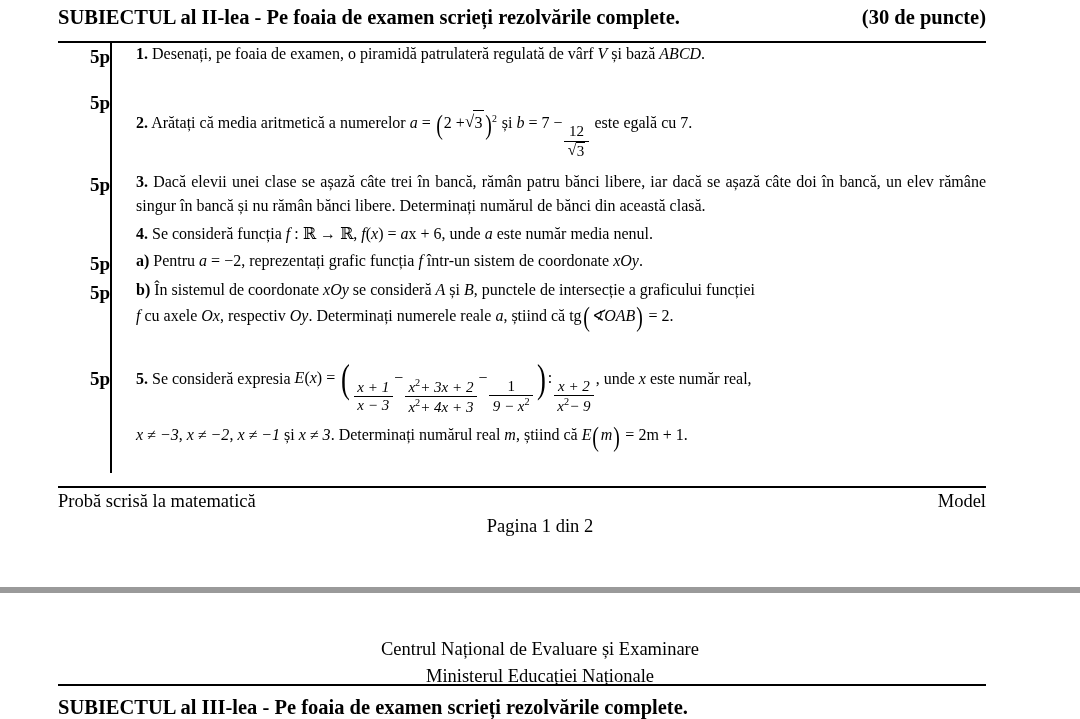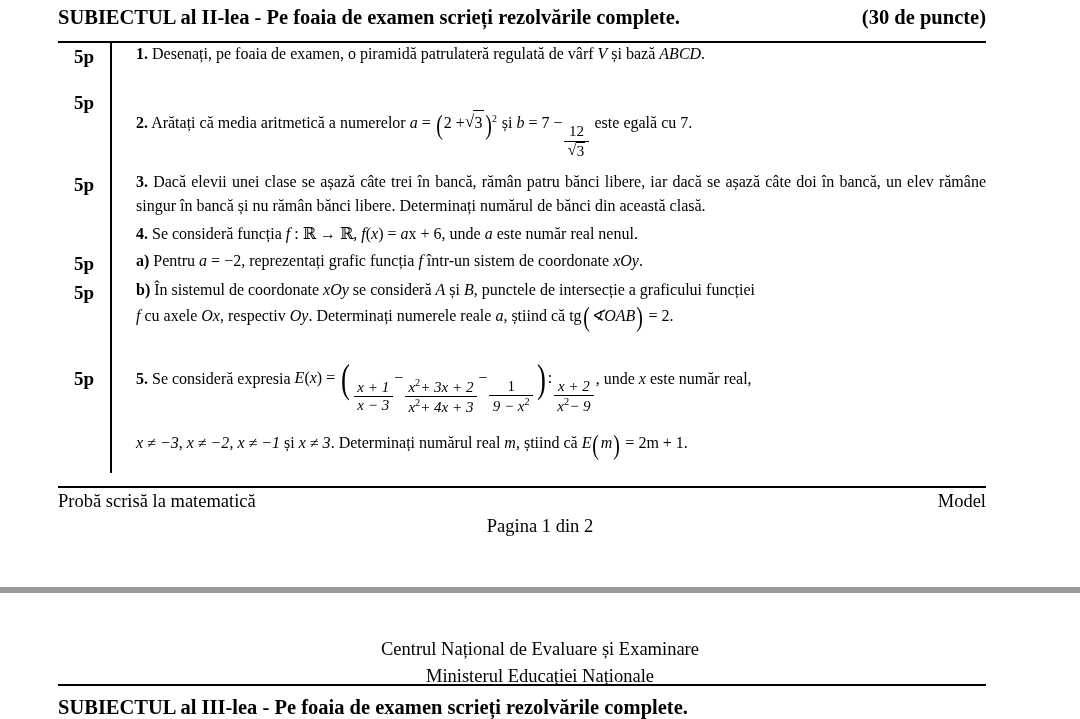--- a/index.html
+++ b/index.html
@@ -65,21 +65,21 @@
     top: 42px;
     width: 928px;
   }
   .prob-row {
     display: flex;
     align-items: flex-start;
   }
   .pts-cell {
     width: 52px;
     flex: 0 0 52px;
-    text-align: center;
+    text-align: right;
     font-weight: bold;
     font-size: 19px;
     padding-top: 4px;
     box-sizing: border-box;
   }
   .body-cell {
     flex: 1 1 auto;
     padding-left: 26px;
     font-size: 16px;
     line-height: 1.5;
@@ -260,21 +260,21 @@
 
     <div class="prob-row" style="margin-top:4px;">
       <div class="pts-cell"></div>
       <div class="body-cell">
         <p>
           <span class="num">4.</span>
           <span>Se consideră funcția</span>
           <span class="math"><span>f</span><span class="op"> <span>:</span> </span><span class="blackboard">ℝ</span><span class="op"> <span>→</span> </span><span class="blackboard">ℝ</span></span><span>,</span>
           <span class="math"><span>f</span><span class="paren">(</span><span>x</span><span class="paren">)</span><span class="op"> <span>=</span> </span><span>a</span><span class="n">x + 6</span></span><span>, unde</span>
           <span class="math">a</span>
-          <span>este număr real nenul.</span>
+          <span>este număr media nenul.</span>
         </p>
       </div>
     </div>
 
     <div class="prob-row" style="margin-top:3px;">
       <div class="pts-cell">5p</div>
       <div class="body-cell">
         <p>
           <span class="num">a)</span>
           <span>Pentru</span>
@@ -312,21 +312,21 @@
     <div class="prob-row" style="margin-top:14px;">
       <div class="pts-cell" style="padding-top:26px;">5p</div>
       <div class="body-cell">
         <p style="line-height:1.0;">
           <span class="num">5.</span>
           <span>Se consideră expresia</span>
           <span class="math"><span>E</span><span class="paren">(</span><span>x</span><span class="paren">)</span><span class="op"> <span>=</span> </span><span class="bigparen">(</span><span class="frac"><span class="nu">x + 1</span><span class="de">x − 3</span></span><span class="op">−</span><span class="frac"><span class="nu"><span>x</span><span class="sup">2</span><span>+ 3x + 2</span></span><span class="de"><span>x</span><span class="sup">2</span><span>+ 4x + 3</span></span></span><span class="op">−</span><span class="frac"><span class="nu n">1</span><span class="de"><span>9 − x</span><span class="sup">2</span></span></span><span class="bigparen">)</span><span class="op">:</span><span class="frac"><span class="nu">x + 2</span><span class="de"><span>x</span><span class="sup">2</span><span>− 9</span></span></span></span><span>, unde</span>
           <span class="math">x</span>
           <span>este număr real,</span>
         </p>
-        <p style="margin-top:14px;">
+        <p style="margin-top:6px;">
           <span class="math">x ≠ −3</span>,
           <span class="math">x ≠ −2</span>,
           <span class="math">x ≠ −1</span>
           <span>și</span>
           <span class="math">x ≠ 3</span><span>. Determinați numărul real</span>
           <span class="math">m</span><span>, știind că</span>
           <span class="math"><span>E</span><span class="midparen">(</span><span>m</span><span class="midparen">)</span> <span class="n">= 2m + 1</span></span><span>.</span>
         </p>
       </div>
     </div>

